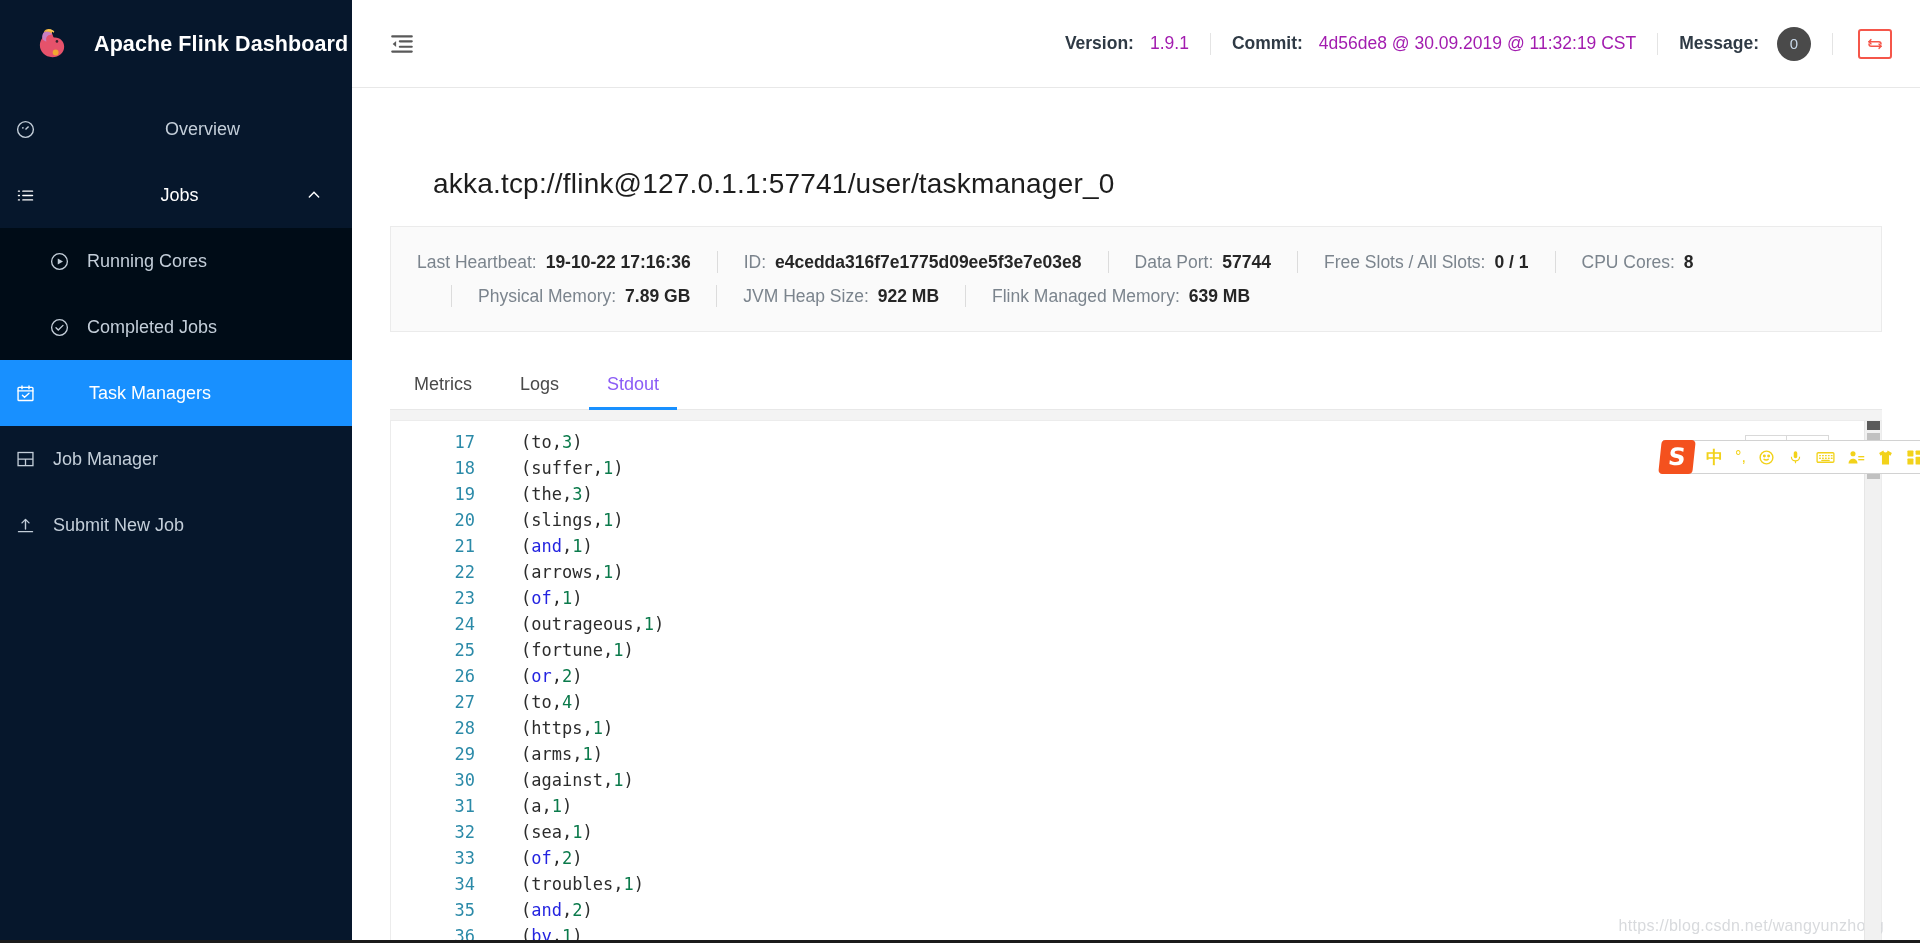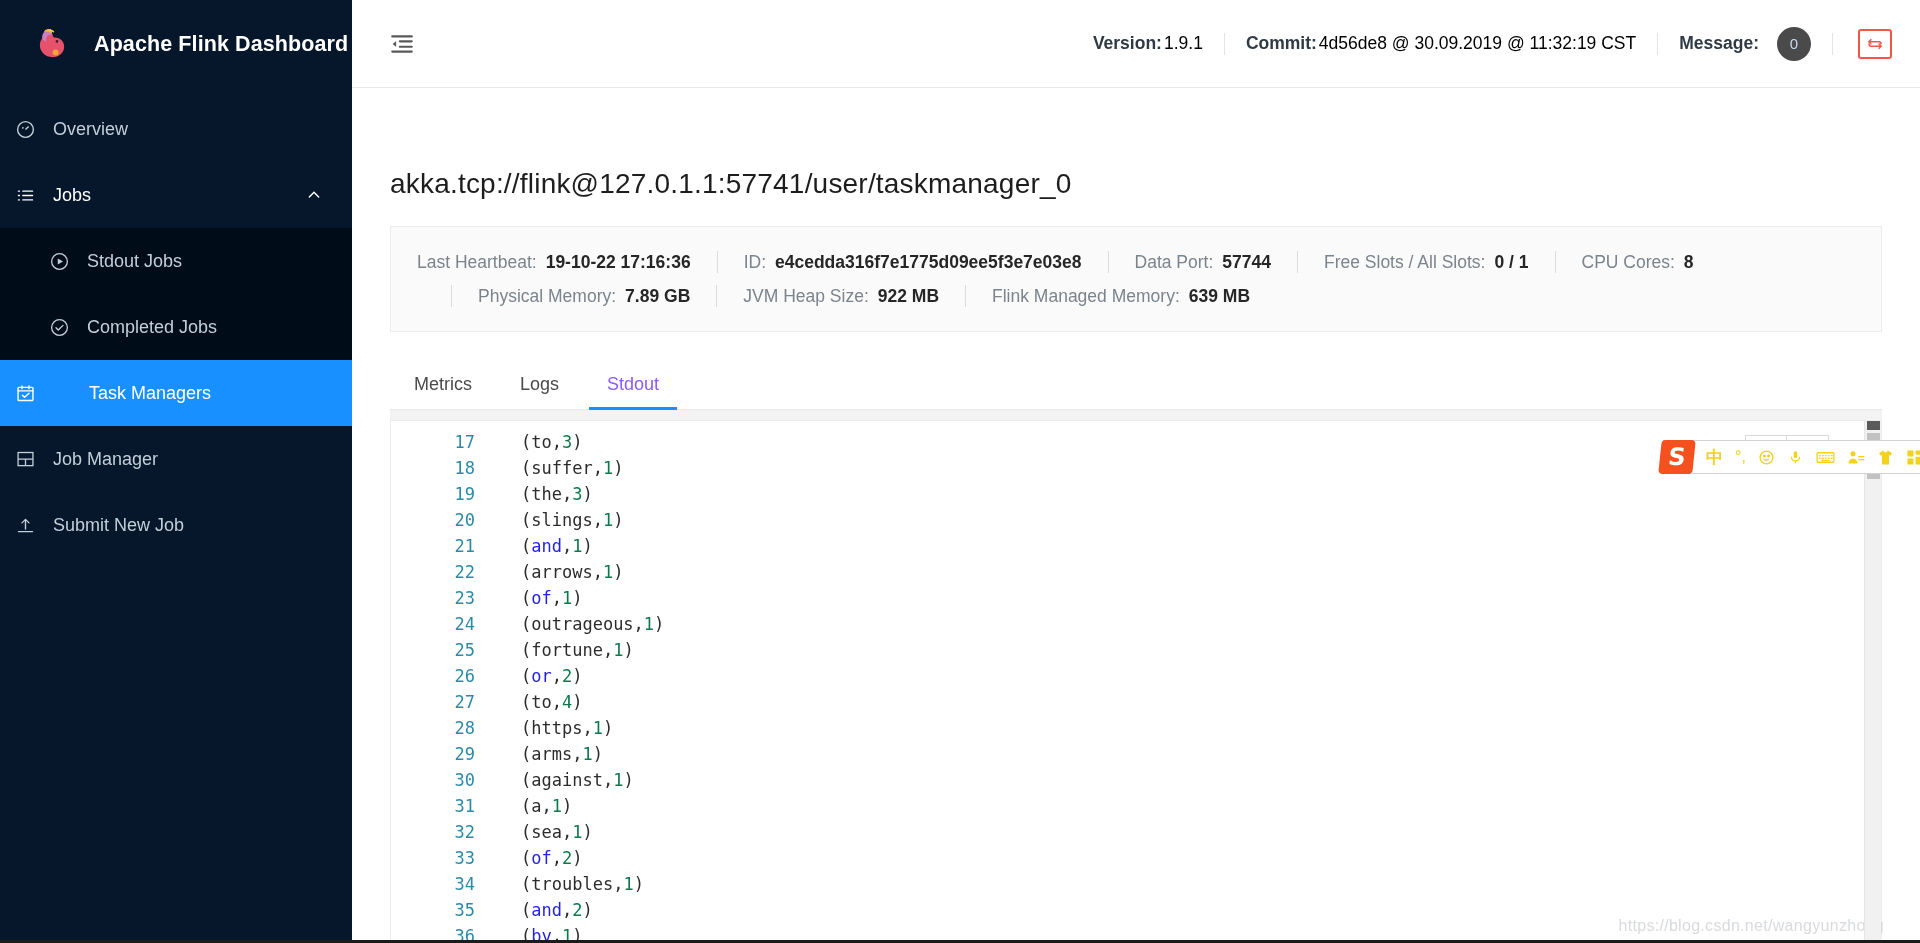--- a/index.html
+++ b/index.html
@@ -19,21 +19,21 @@
   .brand-logo { width: 42px; height: 42px; position: relative; flex: 0 0 42px; }
   .brand-logo svg { width: 42px; height: 42px; display: block; }
   .brand-title {
     color: #ffffff; font-size: 21.5px; font-weight: bold;
     margin-left: 20px; letter-spacing: .1px; white-space: nowrap;
   }
   .nav { padding-top: 8px; }
   .nav-item {
     display: flex; align-items: center; height: 66px;
     padding-left: 14px; cursor: pointer; position: relative;
-    color: #c3ced9; font-size: 18px; white-space: nowrap;
+    color: #c3ced9; font-size: 18px; white-space: nowrap; text-align: center;
   }
   .nav-item .ico {
     width: 22px; height: 22px; flex: 0 0 22px;
     margin-right: 17px; display: flex; align-items: center; justify-content: center;
   }
   .nav-item .ico svg { display: block; }
   .nav-item.active { background: #1890ff; color: #ffffff; gap: 36px; }
   .nav-item.parent-open { color: #ffffff; }
   .nav-item .chev { margin-left: auto; margin-right: 30px; display: flex; }
   .submenu { background: #000c17; }
@@ -48,37 +48,37 @@
   #topbar {
     height: 88px; min-height: 88px; background: #ffffff;
     border-bottom: 1px solid #e8e8e8;
     display: flex; align-items: center; padding: 0 28px 0 28px;
   }
   #fold-btn { width: 44px; height: 44px; display: flex; align-items: center;
               justify-content: center; cursor: pointer; }
   .topbar-right { margin-left: auto; display: flex; align-items: center;
                   font-size: 17.5px; color: #5a6570; white-space: nowrap; }
   .tb-k { color: #2f3a45; font-weight: bold; }
-  .tb-v { color: #000000; margin-left: 2px; }
+  .tb-v { color: #a21caf; margin-left: 16px; }
   .tb-sep { width: 1px; height: 22px; background: #e4e4e4; margin: 0 21px; }
   .msg-badge {
     width: 34px; height: 34px; border-radius: 50%; background: #4a4a4a;
     color: #c9d9ea; font-size: 15px; display: flex; align-items: center;
     justify-content: center; margin-left: 18px;
   }
   #refresh-toggle {
     width: 34px; height: 30px; border: 2px solid #f5564a; border-radius: 3px;
     display: flex; align-items: center; justify-content: center;
     cursor: pointer; margin-left: 4px;
   }
 
   
   #content { flex: 1; overflow: hidden; padding: 0 0 0 0; position: relative;
              display: flex; flex-direction: column; }
-  .page-head { padding: 36px 40px 0 38px; }
+  .page-head { padding: 36px 40px 0 38px; margin-left: 43px; }
   .page-title { font-size: 28px; color: #1d1d1d; font-weight: normal;
                 letter-spacing: .2px; }
 
   .info-card {
     margin: 26px 38px 0 38px; background: #fafafa; border: 1px solid #ebebeb;
     padding: 18px 0 18px 0;
   }
   .info-row { display: flex; align-items: center; padding: 6px 0; flex-wrap: nowrap; }
   .info-row.row2 { padding-left: 60px; }
   .info-cell { display: flex; align-items: baseline; padding: 0 26px;
@@ -204,21 +204,21 @@
       </div>
 
       <div class="submenu">
         <div class="nav-item">
           <span class="ico">
             <svg width="21" height="21" viewBox="0 0 24 24" fill="none" stroke="#c3ced9" stroke-width="1.5">
               <circle cx="12" cy="12" r="9"></circle>
                 <path d="M10 8.5l6 3.5-6 3.5z" fill="#c3ced9" stroke="none"></path>
             </svg>
           </span>
-          <span>Stdout Jobs</span>
+          <span>Running Cores</span>
         </div>
         <div class="nav-item">
           <span class="ico">
             <svg width="21" height="21" viewBox="0 0 24 24" fill="none" stroke="#c3ced9" stroke-width="1.5" stroke-linecap="round">
               <circle cx="12" cy="12" r="9"></circle>
                 <path d="M8 12.3l2.6 2.6L16 9.6"></path>
             </svg>
           </span>
           <span>Completed Jobs</span>
         </div>

